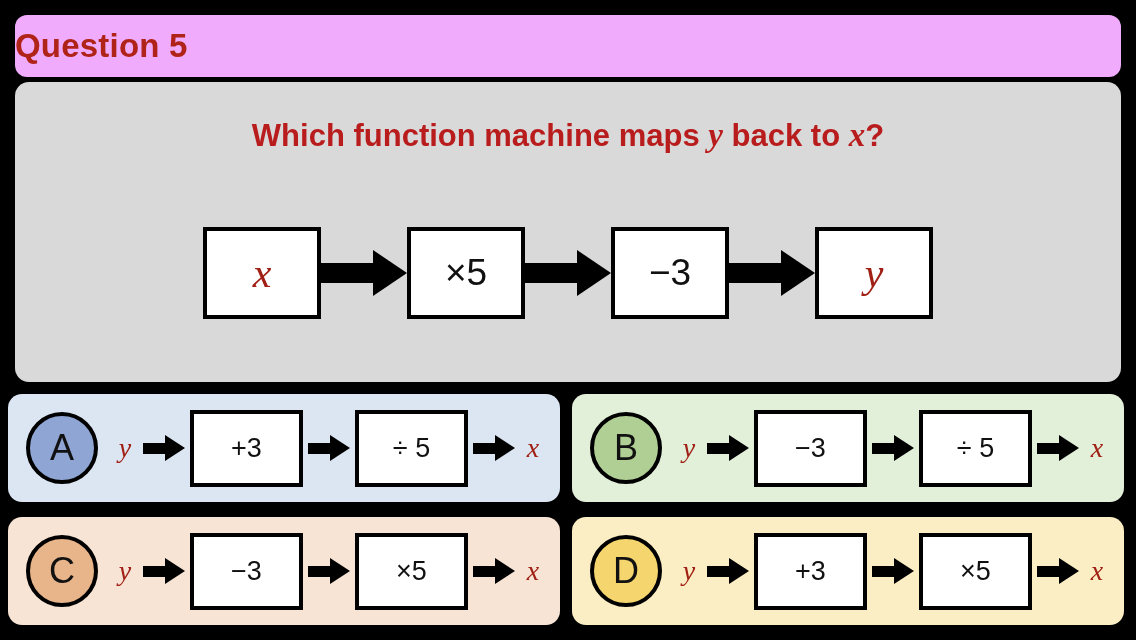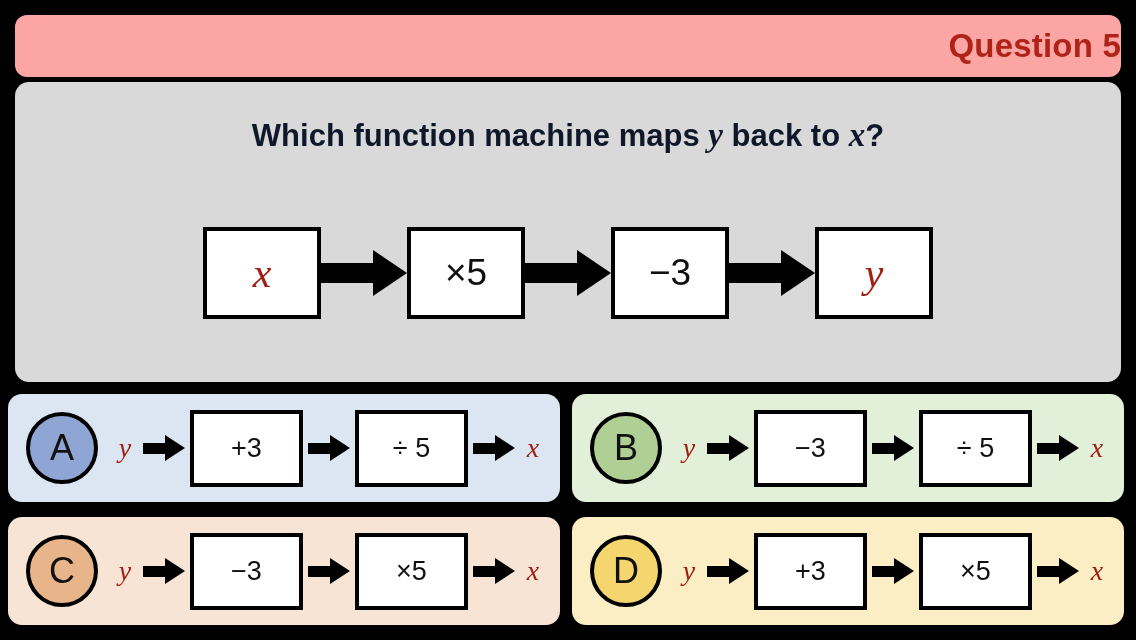--- a/index.html
+++ b/index.html
@@ -19,25 +19,25 @@
     background: #000000;
   }
 
   
   .header-bar {
     position: absolute;
     left: 15px;
     top: 15px;
     width: 1106px;
     height: 62px;
-    background: #fca5a5;
+    background: #f0abfc;
     border-radius: 12px;
     display: flex;
     align-items: center;
-    justify-content: flex-end;
+    justify-content: flex-start;
   }
   .header-title {
     font-family: "Liberation Sans", sans-serif;
     font-weight: bold;
     font-size: 33px;
     letter-spacing: 0.2px;
     color: #b02318;
   }
 
   
@@ -52,21 +52,21 @@
   }
   .question-text {
     position: absolute;
     top: 35px;
     left: 0;
     width: 100%;
     text-align: center;
     font-family: "Liberation Sans", sans-serif;
     font-weight: bold;
     font-size: 31px;
-    color: #0f172a;
+    color: #b91c1c;
     white-space: nowrap;
   }
   .mathvar {
     font-family: "Liberation Serif", serif;
     font-style: italic;
     font-weight: bold;
     font-size: 33px;
   }
 
   

